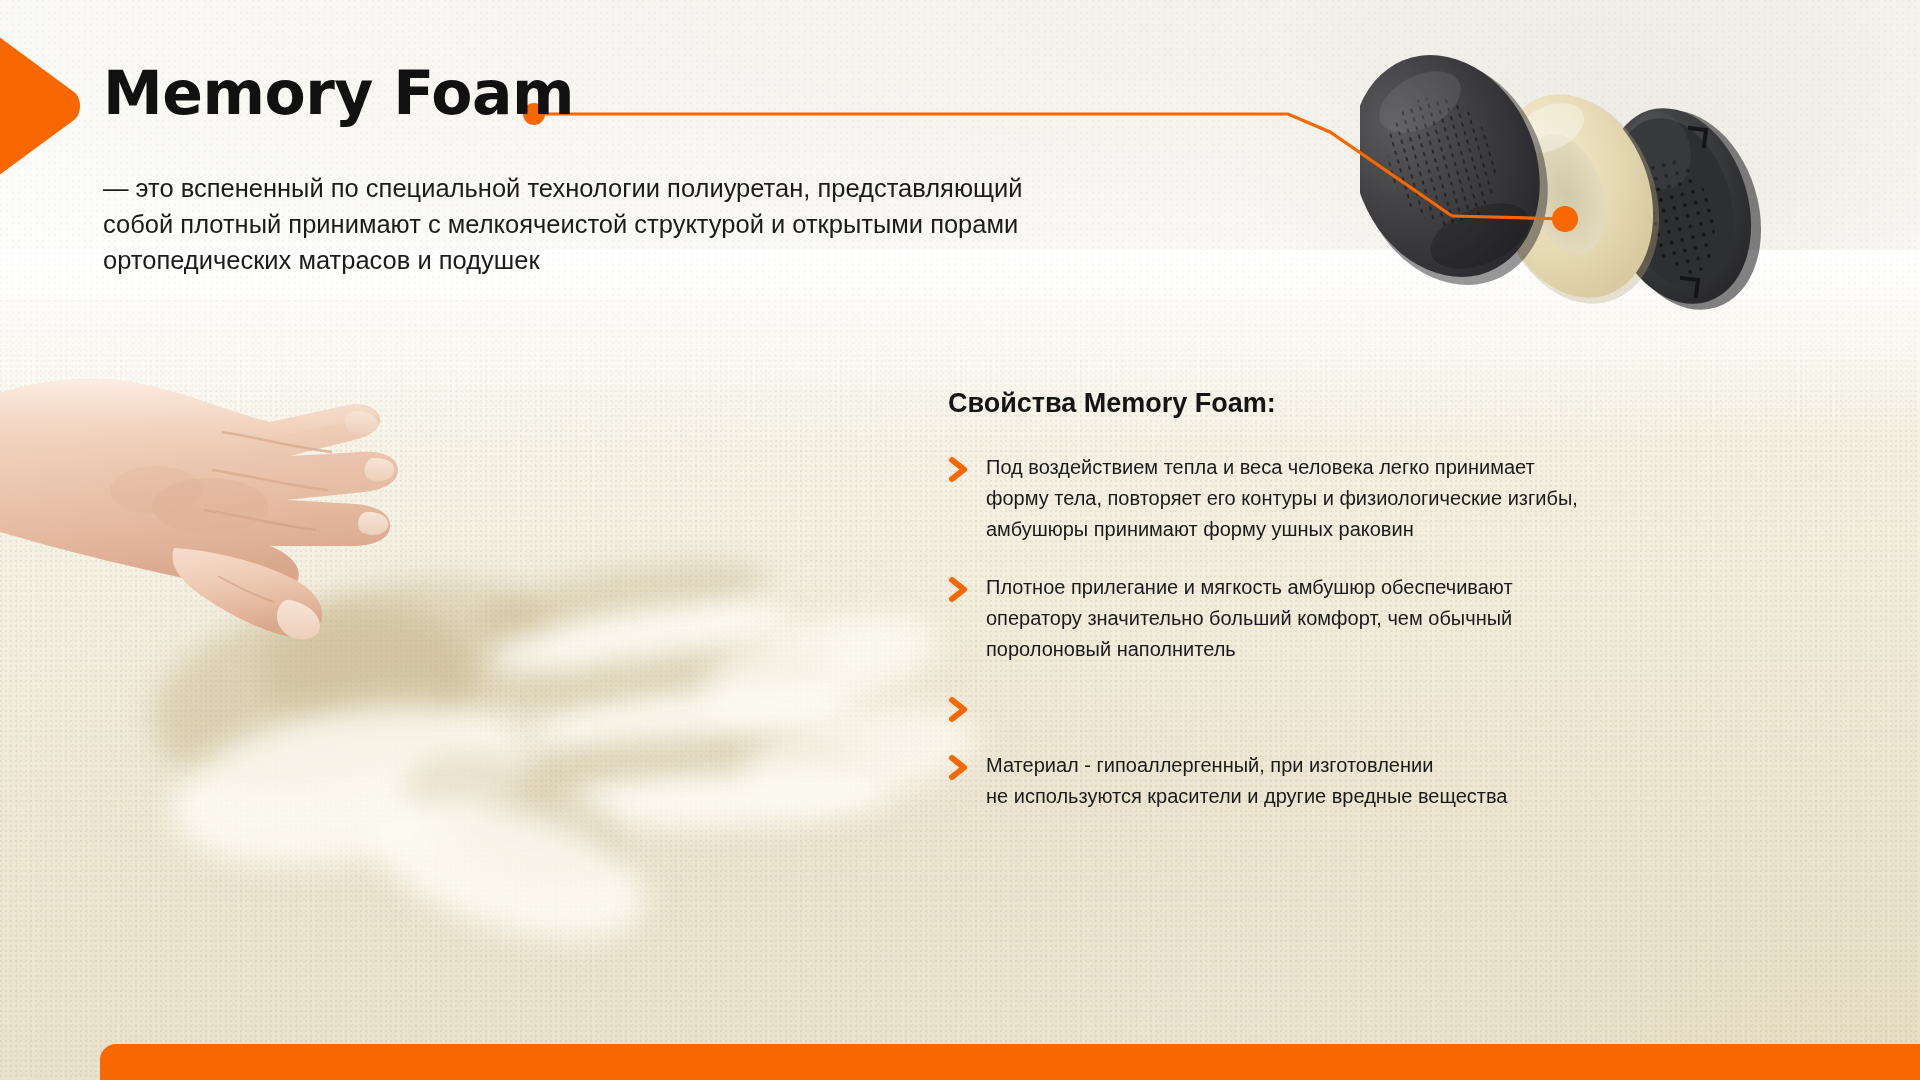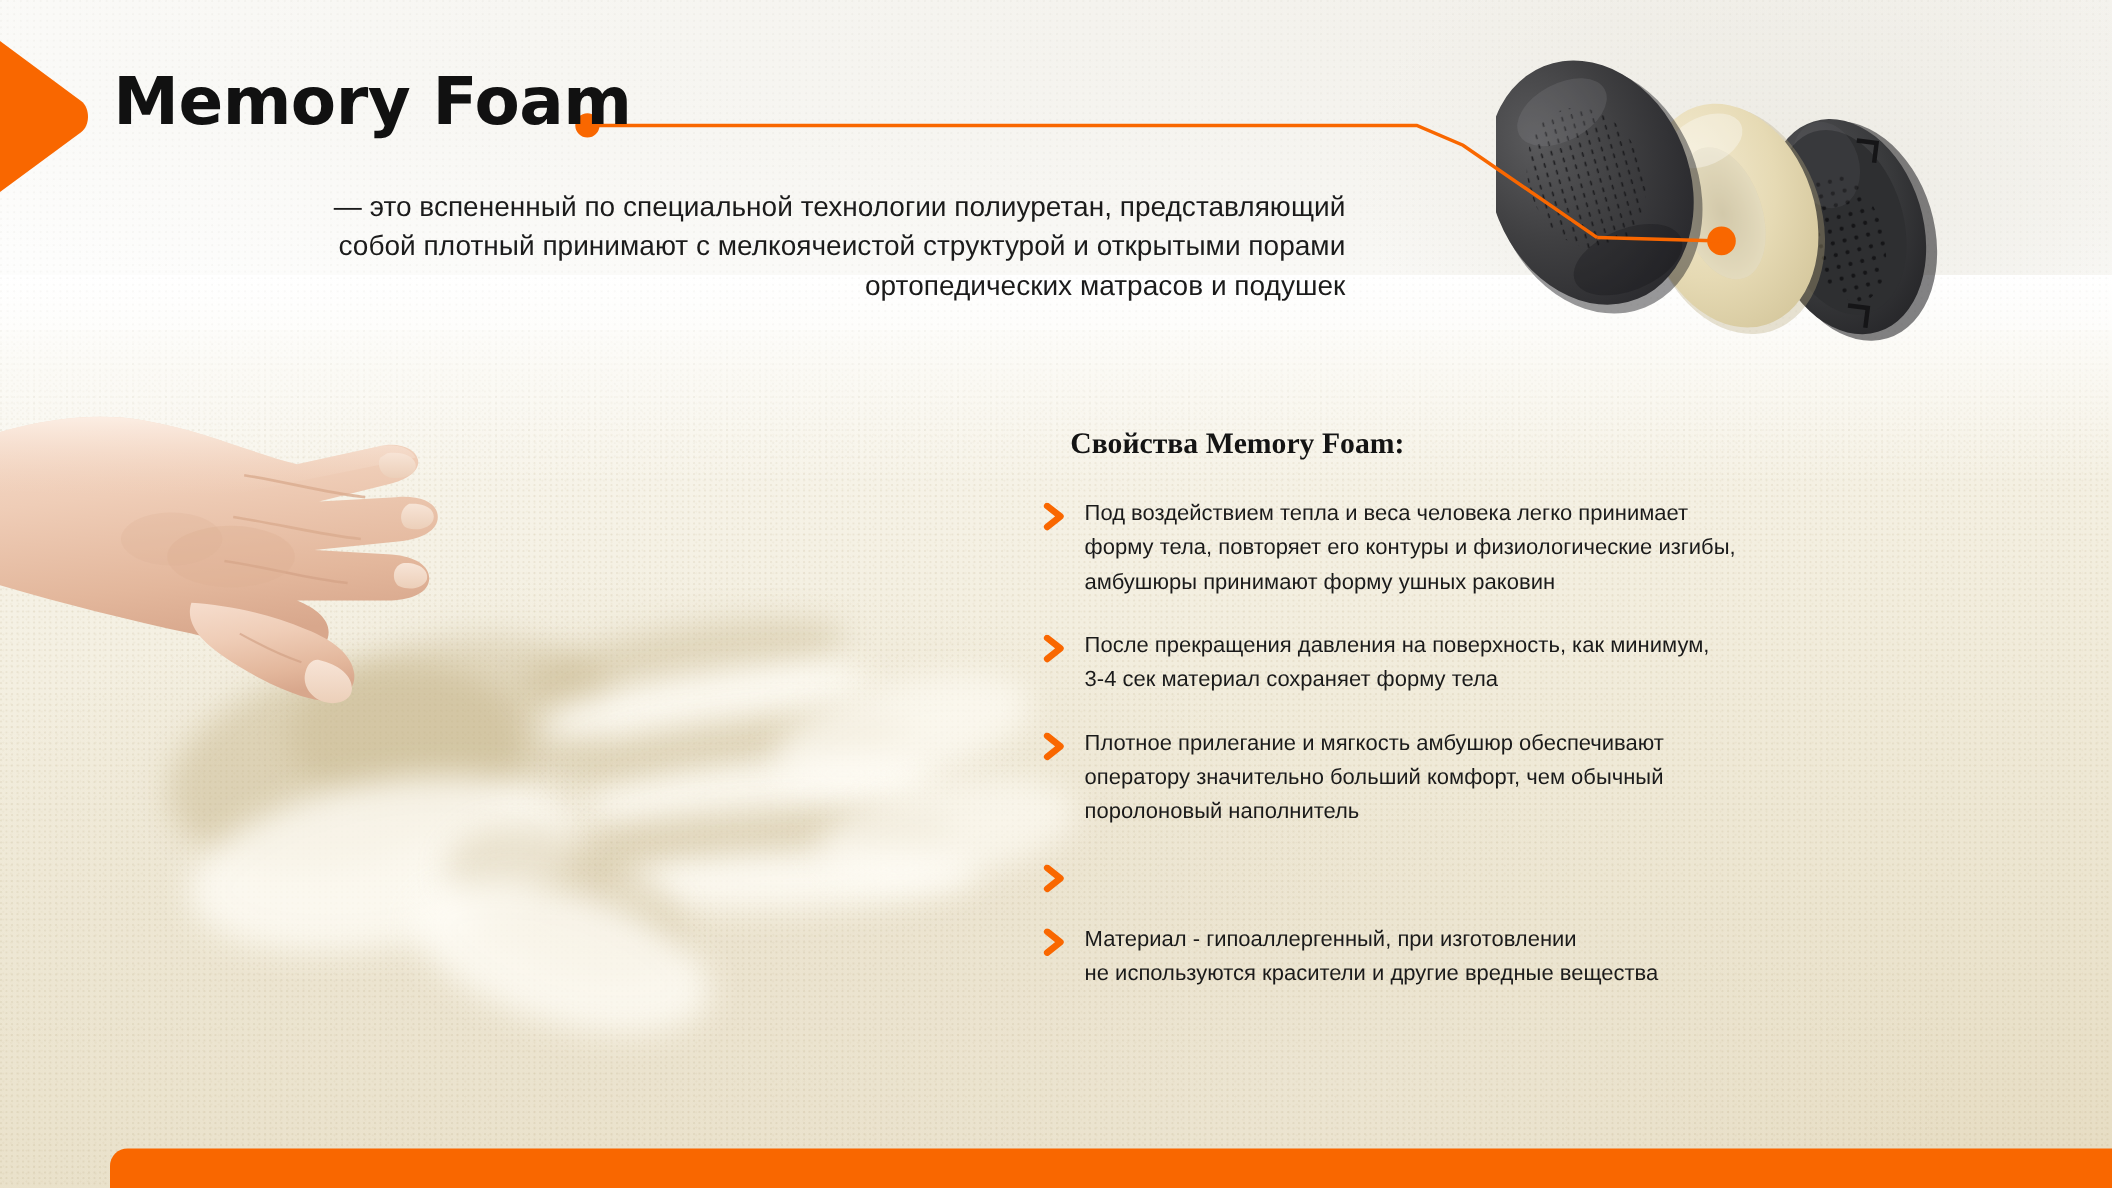--- a/index.html
+++ b/index.html
@@ -77,25 +77,25 @@
   .title{
     position:absolute;left:103px;top:58px;
     font-size:60px;font-weight:700;letter-spacing:-0.5px;color:#111111;
     font-family:"DejaVu Sans","Liberation Sans",sans-serif;
     white-space:nowrap;
   }
   .intro{
     position:absolute;left:103px;top:170px;width:1120px;
     font-size:25.5px;line-height:36px;color:#1b1b1b;font-weight:400;
   }
-  .intro div{white-space:nowrap;text-align:right;}
+  .intro div{white-space:nowrap;}
 
   .props-head{
-    position:absolute;left:973px;top:388px;
-    font-size:27px;font-weight:700;color:#141414;white-space:nowrap;font-family:Liberation Serif, serif;
+    position:absolute;left:948px;top:388px;
+    font-size:27px;font-weight:700;color:#141414;white-space:nowrap;
   }
 
   .bullets{position:absolute;left:948px;top:452px;width:930px;}
   .bullet{position:relative;display:flex;align-items:flex-start;margin-bottom:27px;}
   .chev{
     flex:0 0 auto;width:34px;padding-top:5px;
   }
   .chev svg{display:block;}
   .btext{
     font-size:20px;line-height:31px;color:#1a1a1a;white-space:pre-line;
@@ -300,29 +300,20 @@
       <span class="chev">
         <svg width="22" height="26" viewBox="0 0 22 26">
             <path d="M4 3 L16 12.5 L4 22" fill="none" stroke="#f96700" stroke-width="6" stroke-linecap="round" stroke-linejoin="round"></path>
           </svg>
       </span>
       <span class="btext">Под воздействием тепла и веса человека легко принимает
 форму тела, повторяет его контуры и физиологические изгибы,
 амбушюры принимают форму ушных раковин</span>
     </div>
 
-    <div class="bullet">
-      <span class="chev">
-        <svg width="22" height="26" viewBox="0 0 22 26">
-            <path d="M4 3 L16 12.5 L4 22" fill="none" stroke="#f96700" stroke-width="6" stroke-linecap="round" stroke-linejoin="round"></path>
-          </svg>
-      </span>
-      <span class="btext">После прекращения давления на поверхность, как минимум,
-3-4 сек материал сохраняет форму тела</span>
-    </div>
 
     <div class="bullet">
       <span class="chev">
         <svg width="22" height="26" viewBox="0 0 22 26">
             <path d="M4 3 L16 12.5 L4 22" fill="none" stroke="#f96700" stroke-width="6" stroke-linecap="round" stroke-linejoin="round"></path>
           </svg>
       </span>
       <span class="btext">Плотное прилегание и мягкость амбушюр обеспечивают
 оператору значительно больший комфорт, чем обычный
 поролоновый наполнитель</span>

